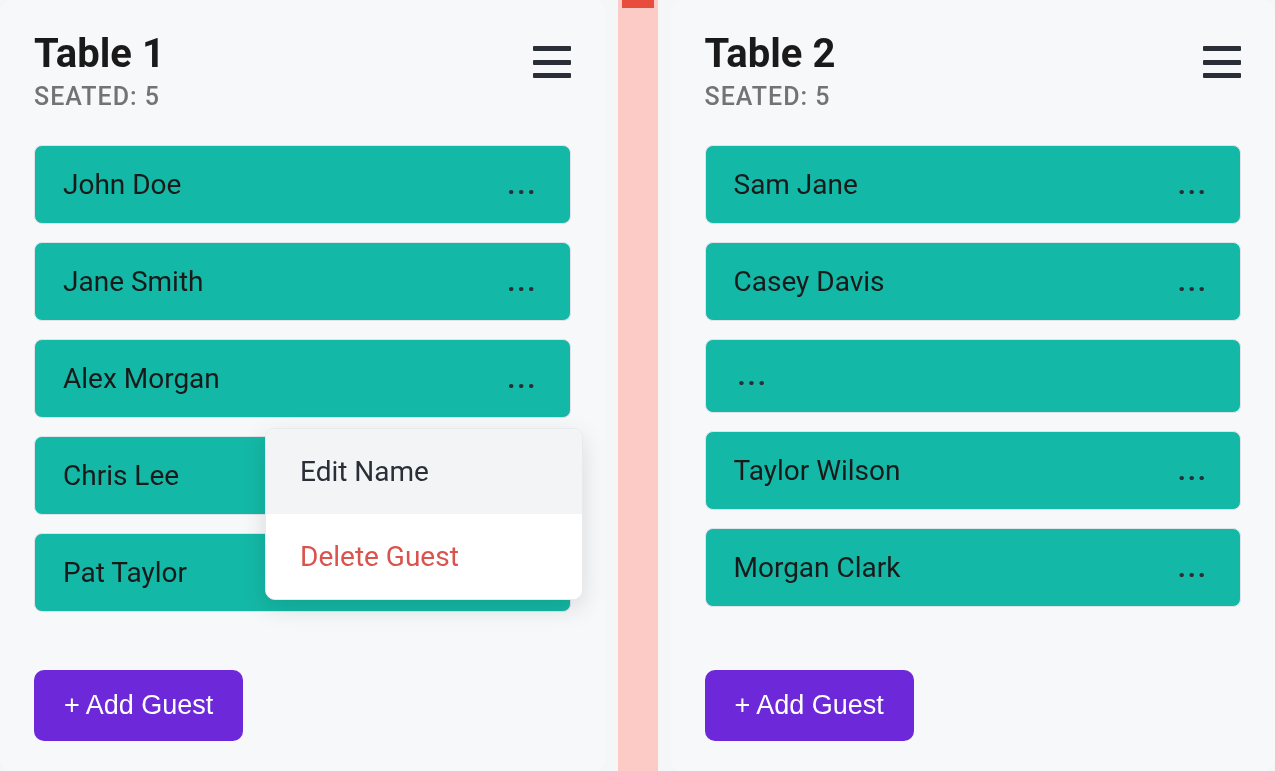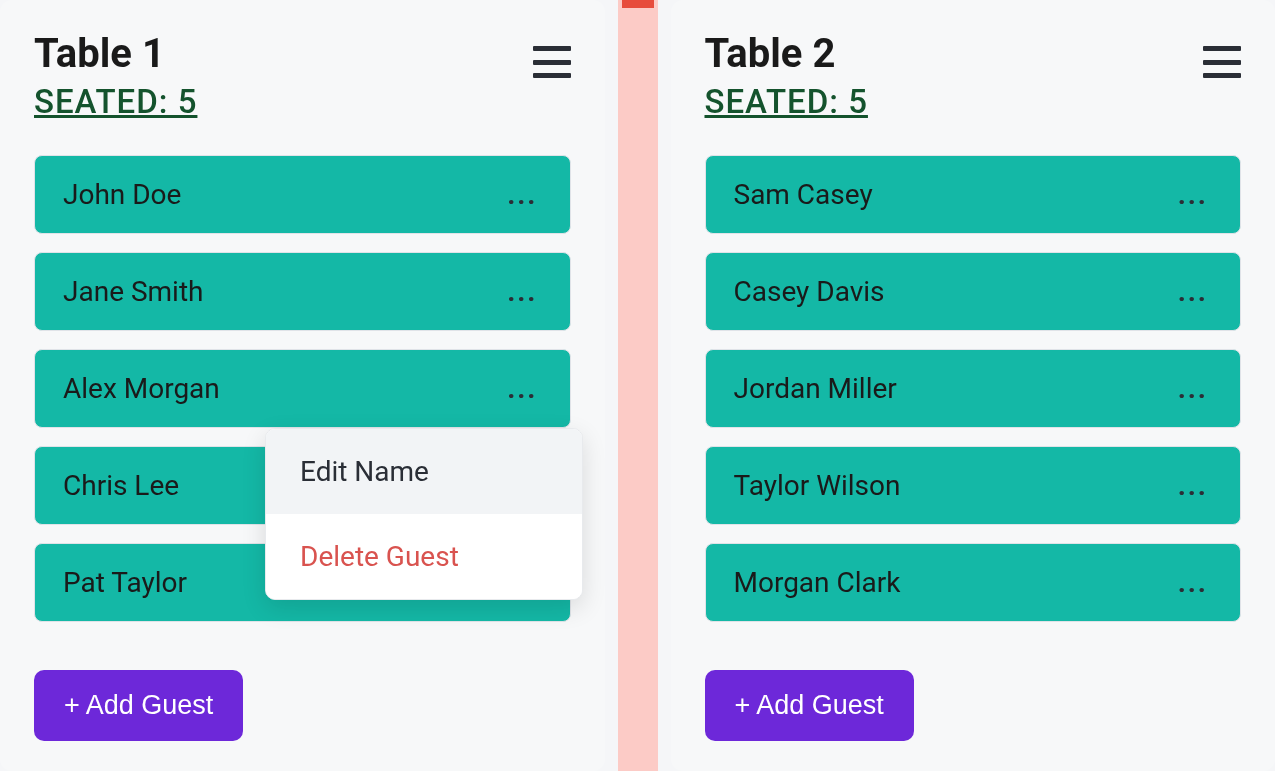--- a/index.html
+++ b/index.html
@@ -55,25 +55,24 @@
       flex-direction: column;
       gap: 8px;
     }
     .table-title {
       font-size: 40px;
       font-weight: 700;
       color: #1a1a1a;
       line-height: 1;
     }
     .seated-label {
-      font-size: 33px;
+      font-size: 25px;
       font-weight: 500;
-      color: #14532d;
+      color: #737373;
       letter-spacing: 1px;
-      text-decoration: underline;
     }
     .menu-icon {
       width: 38px;
       height: 32px;
       margin-top: 12px;
       display: flex;
       flex-direction: column;
       justify-content: space-between;
       cursor: pointer;
     }
@@ -209,29 +208,28 @@
       </div>
       <div class="menu-icon">
         <span></span>
           <span></span>
           <span></span>
       </div>
     </div>
 
     <div class="guest-list">
       <div class="guest-item">
-        <span class="guest-name">Sam Casey</span>
+        <span class="guest-name">Sam Jane</span>
         <span class="more-icon">...</span>
       </div>
       <div class="guest-item">
         <span class="guest-name">Casey Davis</span>
         <span class="more-icon">...</span>
       </div>
       <div class="guest-item">
-        <span class="guest-name">Jordan Miller</span>
         <span class="more-icon">...</span>
       </div>
       <div class="guest-item">
         <span class="guest-name">Taylor Wilson</span>
         <span class="more-icon">...</span>
       </div>
       <div class="guest-item">
         <span class="guest-name">Morgan Clark</span>
         <span class="more-icon">...</span>
       </div>

